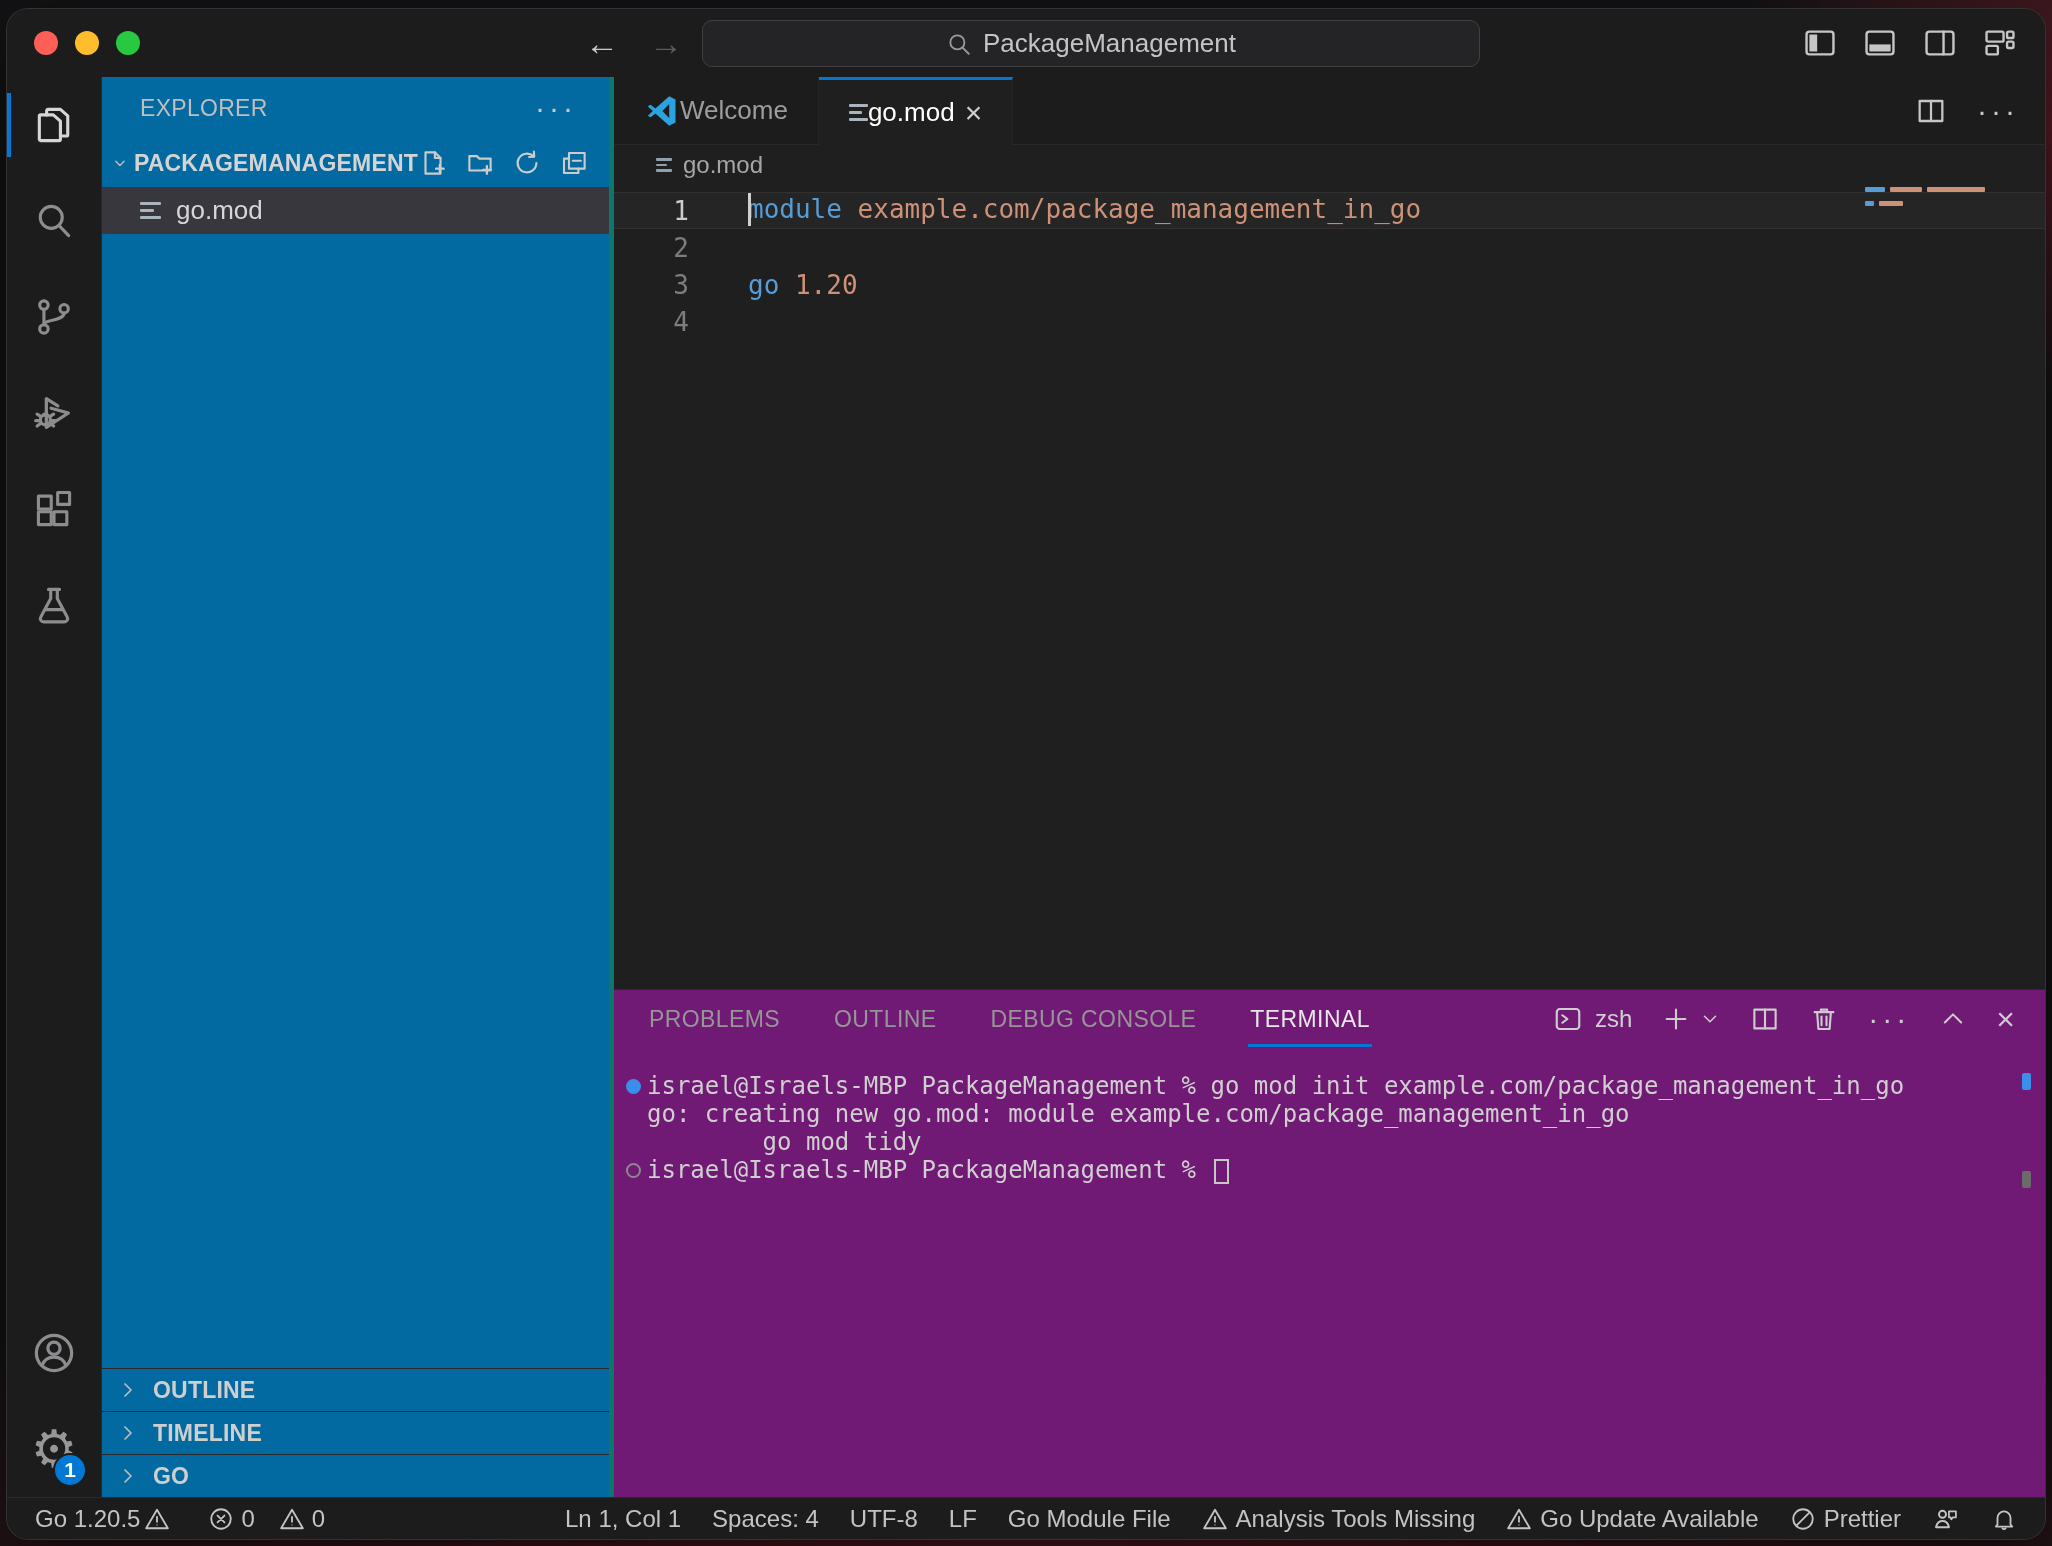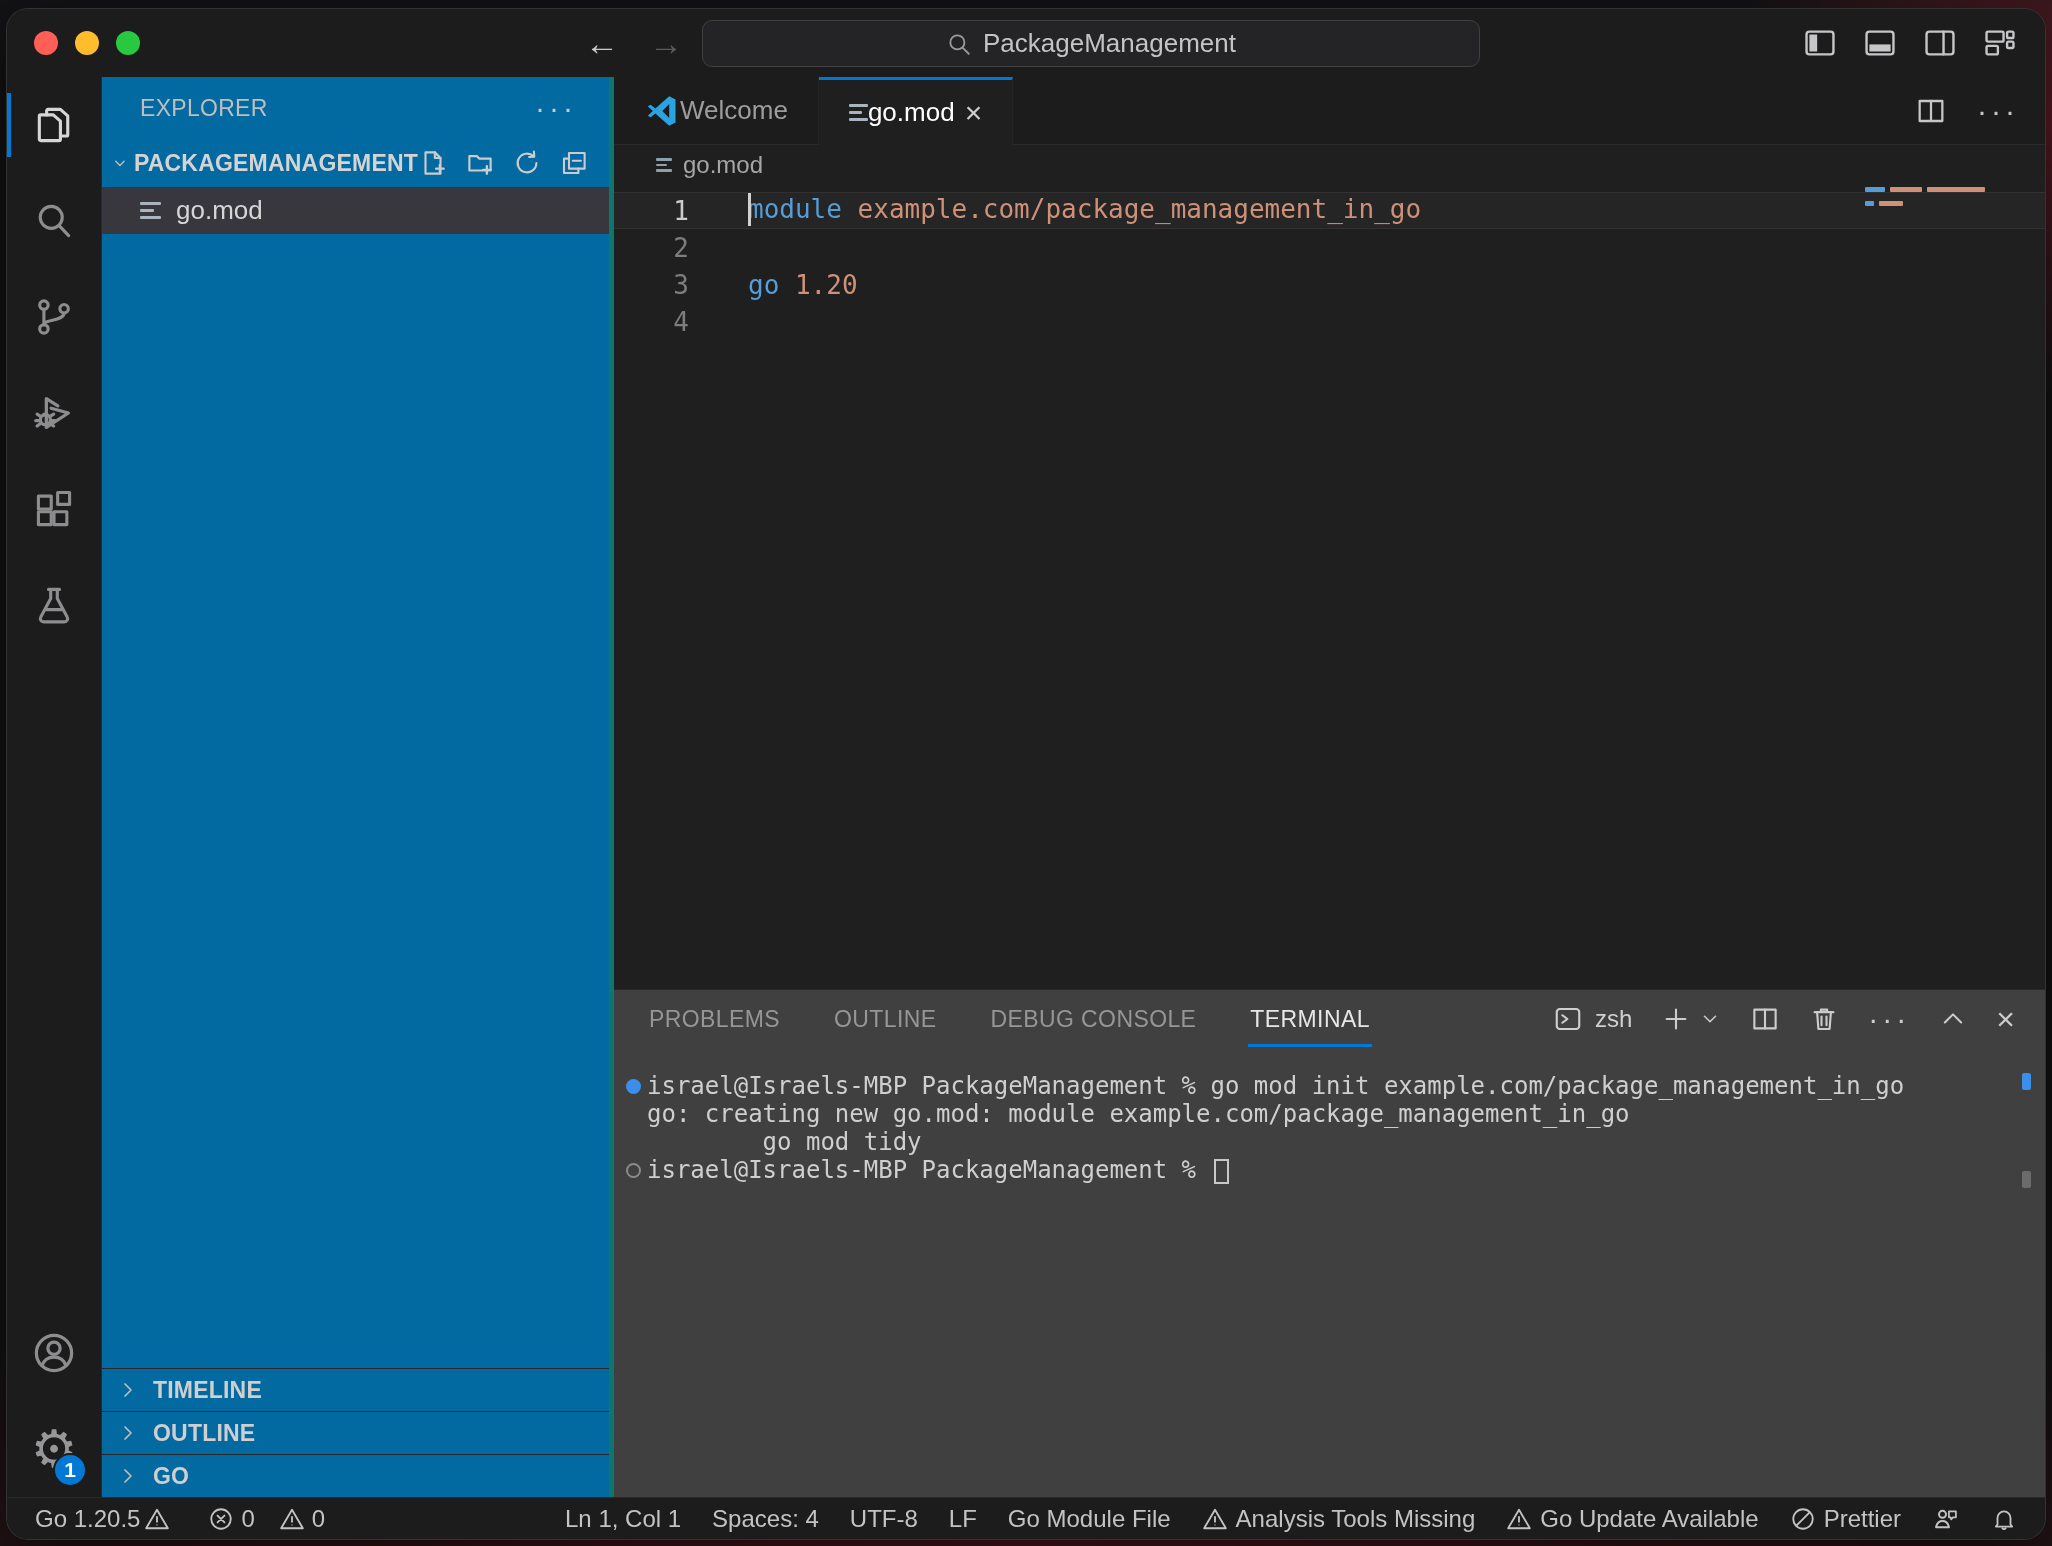--- a/index.html
+++ b/index.html
@@ -88,21 +88,21 @@
   .code-line .ct { margin-left:51px; white-space:pre;padding-left:8px; }
   .code-line.current { background:rgba(231,231,231,.035); box-shadow:inset 0 1px 0 rgba(255,255,255,.06), inset 0 -1px 0 rgba(255,255,255,.06); }
   .kw { color:#569cd6; }
   .str { color:#ce9178; }
   .cursorbar { display:inline-block; width:3px; height:33px; background:#d0d0d0; vertical-align:middle; margin-right:-3px; position:relative; top:-1px; }
   .minimap { position:absolute; top:2px; right:50px; width:130px; }
   .minimap .mrow { display:flex; gap:5px; margin-bottom:9px; }
   .minimap .mrow i { display:block; height:5px; border-radius:1px; }
 
   
-  .panel { height:508px; flex:0 0 auto; background:#404040; border-top:1px solid #29292b; display:flex; flex-direction:column; position:relative; }
+  .panel { height:508px; flex:0 0 auto; background:#701a75; border-top:1px solid #29292b; display:flex; flex-direction:column; position:relative; }
   .panel-header { height:58px; display:flex; align-items:center; padding:0 30px 0 33px; }
   .ptabs { display:flex; gap:50px; }
   .ptab { font-size:23px; letter-spacing:.4px; color:#969696; position:relative; padding:14px 2px; }
   .ptab.active { color:#e7e7e7; }
   .ptab.active::after { content:""; position:absolute; left:0; right:0; bottom:0; height:3px; background:#0078d4; }
   .pctrl { margin-left:auto; display:flex; align-items:center; gap:29px; color:#cccccc; }
   .pctrl .shell { display:flex; align-items:center; gap:12px; font-size:24px; color:#cfcfcf; }
   .pctrl .grp { display:flex; align-items:center; gap:8px; }
   .pctrl .closex { font-size:32px; }
   .terminal { flex:1; position:relative; font-family:"DejaVu Sans Mono", monospace; font-size:24px; line-height:28px; color:#cfcfcf; padding:24px 60px 0 33px; }
@@ -260,27 +260,27 @@
             <i style="width:14px"></i>
             <i style="width:21px"></i>
           </span>
         <span>go.mod</span>
       </div>
       <div class="sb-fill"></div>
       <div class="collapse-row">
         <svg class="chev" width="24" height="24" viewBox="0 0 24 24">
             <polyline points="9,6 15,12 9,18"></polyline>
           </svg>
-        <span class="label">TIMELINE</span>
+        <span class="label">OUTLINE</span>
       </div>
       <div class="collapse-row">
         <svg class="chev" width="24" height="24" viewBox="0 0 24 24">
             <polyline points="9,6 15,12 9,18"></polyline>
           </svg>
-        <span class="label">OUTLINE</span>
+        <span class="label">TIMELINE</span>
       </div>
       <div class="collapse-row">
         <svg class="chev" width="24" height="24" viewBox="0 0 24 24">
             <polyline points="9,6 15,12 9,18"></polyline>
           </svg>
         <span class="label">GO</span>
       </div>
     </div>
 
     <div class="editorcol">

